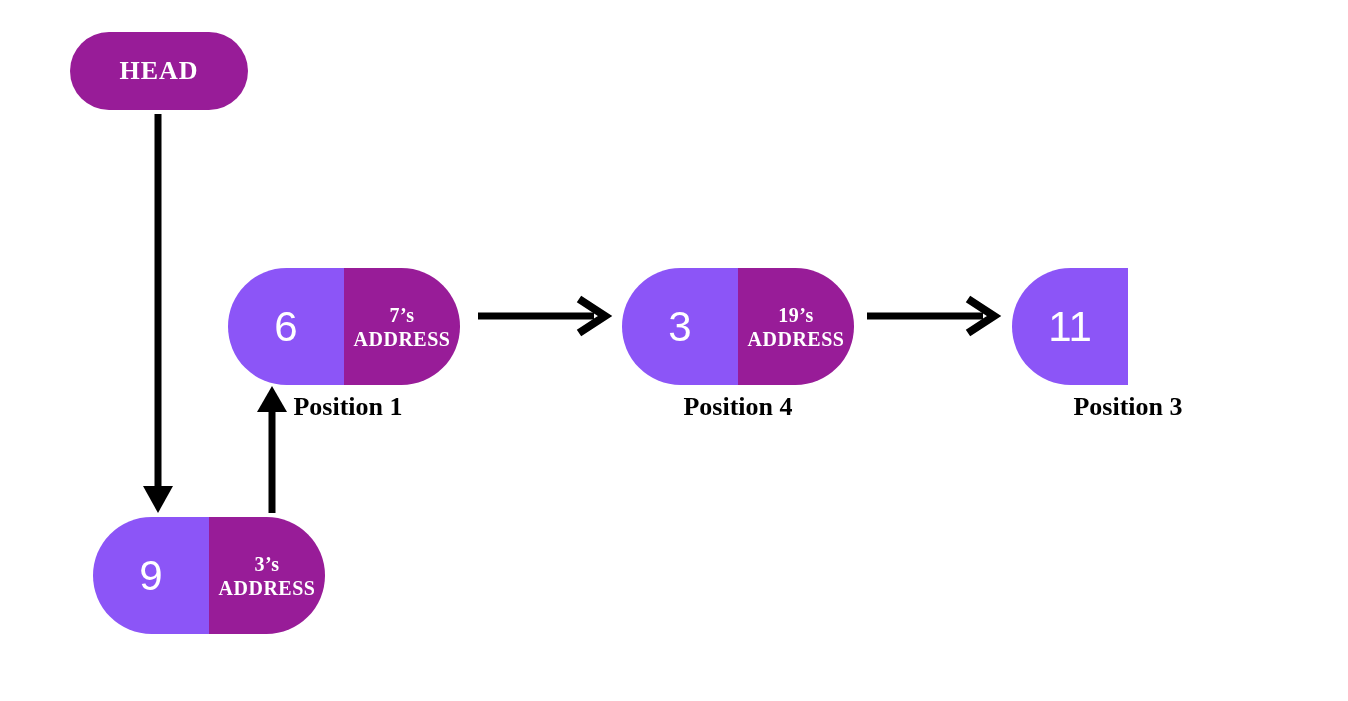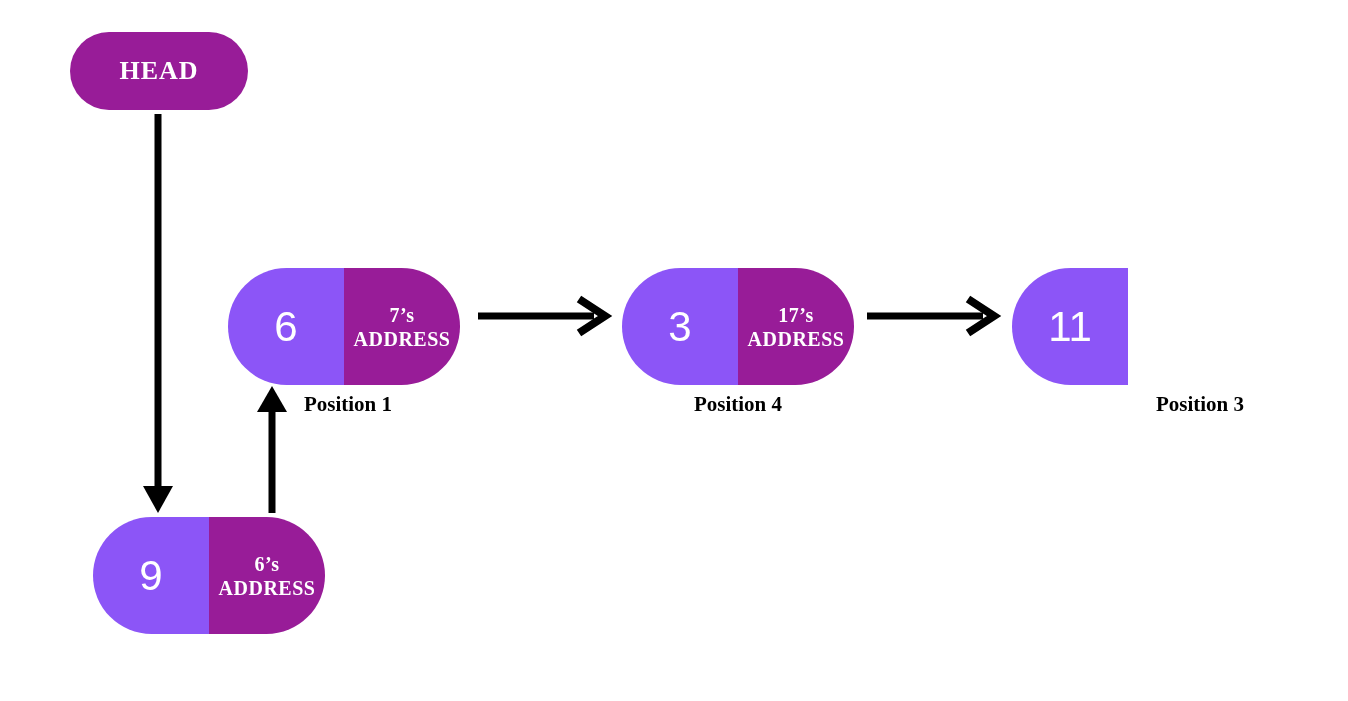--- a/index.html
+++ b/index.html
@@ -70,26 +70,26 @@
   .node-1 { left: 228px;  top: 268px; }
   .node-2 { left: 622px;  top: 268px; }
   .node-3 { left: 1012px; top: 268px; }
   .node-9 { left: 93px;   top: 517px; }
   .pos-label {
     position: absolute;
     width: 232px;
     text-align: center;
     font-family: "Liberation Serif", serif;
     font-weight: bold;
-    font-size: 21px;
+    font-size: 26px;
     color: var(--label_text, #000000);
   }
   .pos-label-1 { left: 232px;  top: 392px; }
   .pos-label-2 { left: 622px;  top: 392px; }
-  .pos-label-3 { left: 1012px; top: 392px; text-align: right; }
+  .pos-label-3 { left: 1012px; top: 392px; }
   .arrow-layer {
     position: absolute;
     left: 0; top: 0;
     width: 1348px;
     height: 701px;
     pointer-events: none;
   }
 </style>
 </head>
 <body>
@@ -98,40 +98,40 @@
 
   <div class="head-pill">
     <span>HEAD</span>
   </div>
 
   <div class="node node-9">
     <div class="value-half">
       <span>9</span>
     </div>
     <div class="pointer-half">
-      <span>6’s ADDRESS</span>
+      <span>3’s ADDRESS</span>
     </div>
   </div>
 
   <div class="node node-1">
     <div class="value-half">
       <span>6</span>
     </div>
     <div class="pointer-half">
       <span>7’s ADDRESS</span>
     </div>
   </div>
   <div class="pos-label pos-label-1">Position 1</div>
 
   <div class="node node-2">
     <div class="value-half">
       <span>3</span>
     </div>
     <div class="pointer-half">
-      <span>17’s ADDRESS</span>
+      <span>19’s ADDRESS</span>
     </div>
   </div>
   <div class="pos-label pos-label-2">Position 4</div>
 
   <div class="node node-3">
     <div class="value-half">
       <span>11</span>
     </div>
   </div>
   <div class="pos-label pos-label-3">Position 3</div>

